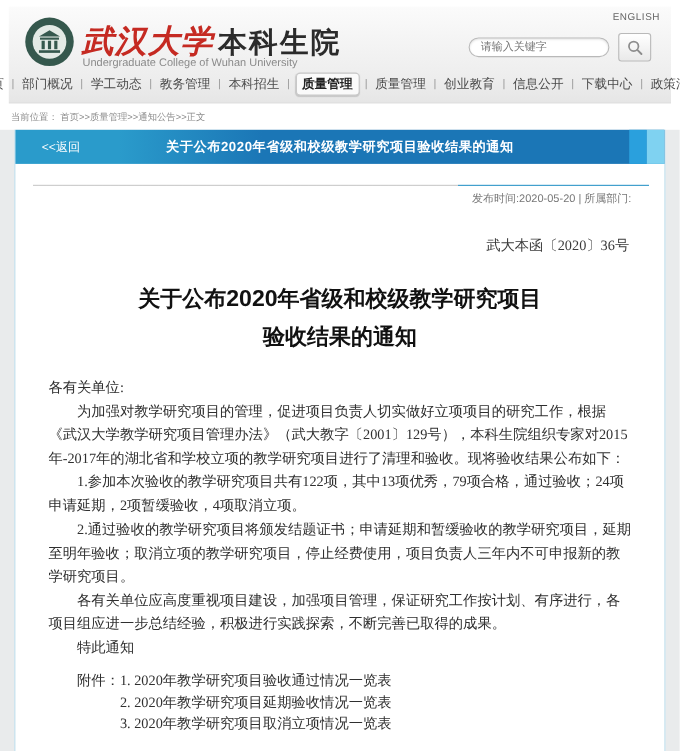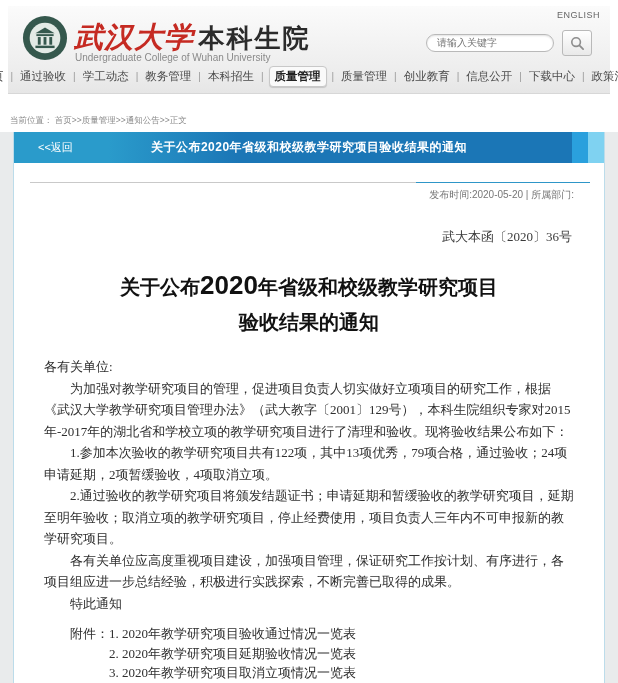--- a/index.html
+++ b/index.html
@@ -3,21 +3,21 @@
 <meta charset="utf-8">
 <style>
   * { margin:0; padding:0; box-sizing:border-box; }
   html,body { width:618px; }
   body {
     width:618px; height:683px; background:#ffffff; overflow:hidden;
     font-family:"Liberation Sans", sans-serif; color:#333; position:relative;
   }
   
   .header {
-    margin:6px 8px 14px 8px; height:88px; position:relative;
+    margin:6px 8px 0 8px; height:88px; position:relative;
     background:linear-gradient(#fbfbfb, #ededed 75%, #e6e6e6);
     border-bottom:1px solid #d7d7d7;
   }
   .english { position:absolute; top:4px; right:10px; font-size:9px; color:#666; letter-spacing:.5px; text-decoration:none; }
   .logo { position:absolute; left:14px; top:9px; width:46px; height:46px; }
   .brand { position:absolute; left:66px; top:12px; white-space:nowrap; }
   .brand-cal {
     font-family:"Liberation Serif", serif; font-style:italic; font-weight:bold;
     font-size:29px; color:#c52a22; letter-spacing:1px;
   }
@@ -68,21 +68,21 @@
   
   .meta-line {
     margin:19px 14px 0 16px; height:1px;
     background:linear-gradient(90deg,#c9c9c9 0 69%, #2e96c8 69% 100%);
   }
   .meta-text { text-align:right; padding:5px 30px 0 0; font-size:10px; color:#777;margin-left:20px; }
   
   .doc { font-family:"Liberation Serif", "DejaVu Serif", serif; color:#2f2f2f; }
   .doc-number { text-align:right; padding:26px 32px 0 0; font-size:13px; color:#3a3a3a; }
   .doc-title { text-align:center; margin-top:22px; font-size:20px; font-weight:bold; color:#111; line-height:35px; }
-  .doc-title .year { font-family:"Liberation Sans", sans-serif; font-size:26px; }
+  .doc-title .year { font-family:"Liberation Sans", sans-serif; font-size:21px; }
   .doc-body { padding:16px 28px 0 30px; font-size:13px; line-height:21.5px; }
   .doc-body p.indent { text-indent:2em; }
   .attach { display:flex; padding:10px 28px 0 56px; font-size:13px; line-height:19.5px; }
   .attach .items div { margin-bottom:0; }
   .signature { text-align:right; padding:22px 48px 0 0; font-size:13px; }
 </style>
 </head>
 <body>
 
 <div class="header">
@@ -115,21 +115,21 @@
   <div class="search-btn">
     <svg width="15" height="15" viewBox="0 0 16 16">
       <circle cx="6.5" cy="6.5" r="4.6" fill="none" stroke="#8d8d8d" stroke-width="1.7"></circle>
       <line x1="10" y1="10" x2="14" y2="14" stroke="#8d8d8d" stroke-width="1.9" stroke-linecap="round"></line>
     </svg>
   </div>
 
   <div class="nav">
     <span class="item">首页</span>
     <span class="sep">|</span>
-    <span class="item">通过验收</span>
+    <span class="item">部门概况</span>
     <span class="sep">|</span>
     <span class="item">学工动态</span>
     <span class="sep">|</span>
     <span class="item">教务管理</span>
     <span class="sep">|</span>
     <span class="item">本科招生</span>
     <span class="sep">|</span>
     <span class="item active">质量管理</span>
     <span class="sep">|</span>
     <span class="item">质量管理</span>

